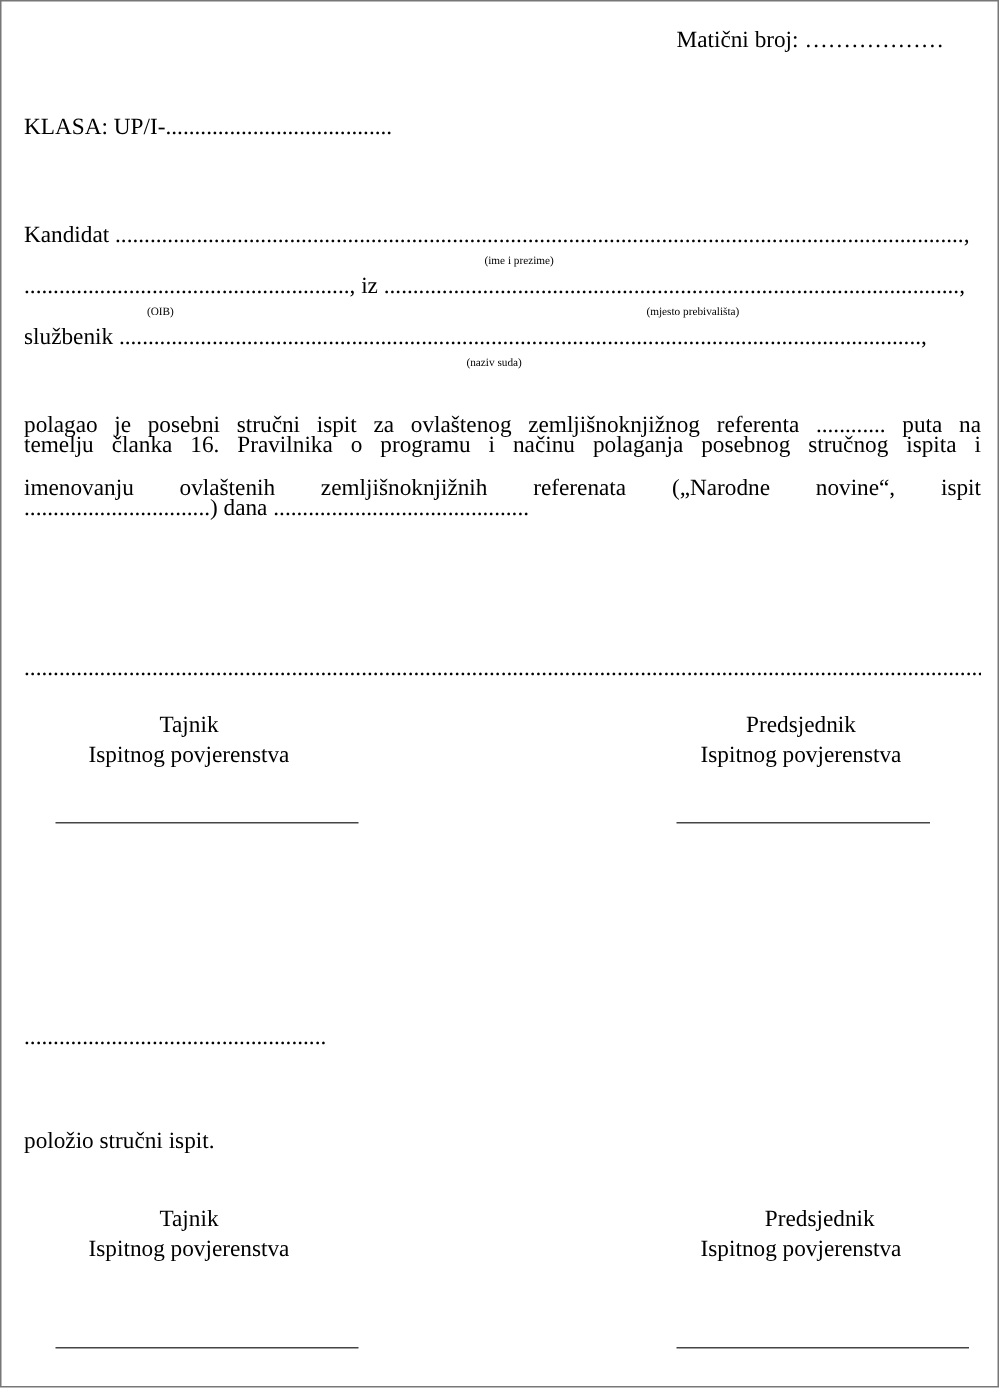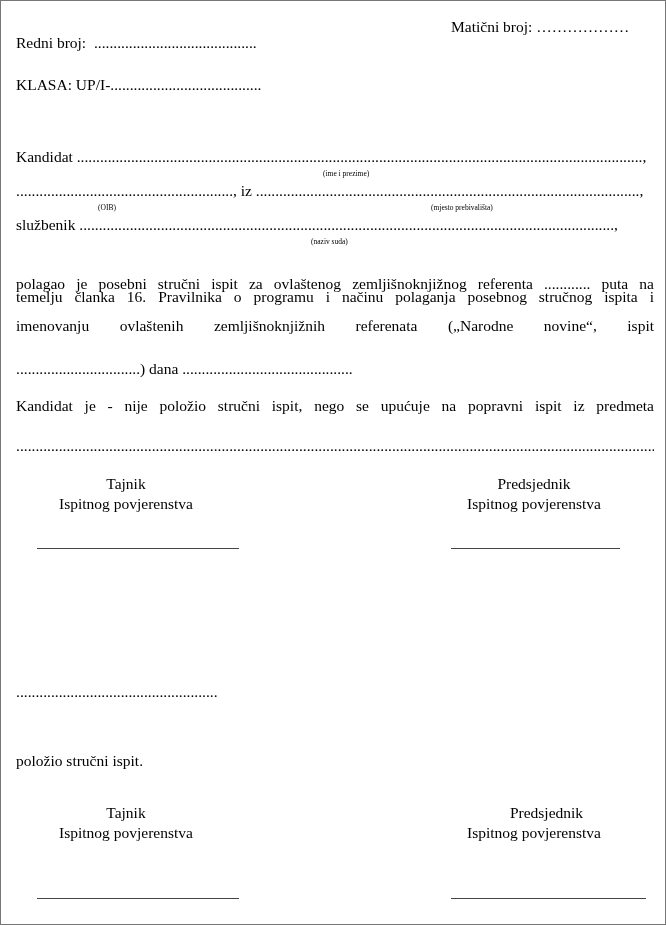--- a/index.html
+++ b/index.html
@@ -12,24 +12,20 @@
   .para.last { text-align-last:left; }
   .sigline { position:absolute; height:0; border-top:1px solid #444; }
   .center { text-align:center; }
   .dots { letter-spacing:0; }
 </style>
 </head>
 <body>
 
 <div class="page">
 
-  <div class="abs" style="left:15px; top:33px;">
-    <span>Redni broj:</span>&nbsp;
-    <span class="dots">..........................................</span>
-  </div>
   <div class="abs" style="left:450px; top:17px;">
     <span>Matični broj:</span>
     <span>………………</span>
   </div>
   <div class="abs" style="left:15px; top:75px;">
     <span>KLASA: UP/I-</span><span>.......................................</span>
   </div>
 
   <div class="abs" style="left:15px; top:147px; width:638px; overflow:hidden;">
     <span>Kandidat</span>
@@ -47,23 +43,22 @@
 
   <div class="abs" style="left:15px; top:215px; width:640px; overflow:hidden;">
     <span>službenik</span>
     <span class="dots">..........................................................................................................................................,</span>
   </div>
   <div class="abs small" style="left:298px; top:236px;padding-left:12px;">(naziv suda)</div>
 
   <div class="para" style="top:268px;">polagao je posebni stručni ispit za ovlaštenog zemljišnoknjižnog referenta ............ puta na</div>
   <div class="para" style="top:281px;">temelju članka 16. Pravilnika o programu i načinu polaganja posebnog stručnog ispita i</div>
   <div class="para" style="top:310px;">imenovanju ovlaštenih zemljišnoknjižnih referenata („Narodne novine“, ispit</div>
-  <div class="para last" style="top:353px;">................................) dana ............................................</div>
+  <div class="para last" style="top:323px;">................................) dana ............................................</div>
 
-  <div class="para" style="top:390px;">Kandidat je - nije položio stručni ispit, nego se upućuje na popravni ispit iz predmeta</div>
   <div class="abs" style="left:15px; top:436px; width:638px; overflow:hidden;">...................................................................................................................................................................................</div>
 
   <div class="abs center" style="left:40px; top:473px; width:170px; line-height:20px;">
     <div>Tajnik</div>
     <div>Ispitnog povjerenstva</div>
   </div>
   <div class="abs center" style="left:448px; top:473px; width:170px; line-height:20px;">
     <div>Predsjednik</div>
     <div>Ispitnog povjerenstva</div>
   </div>

